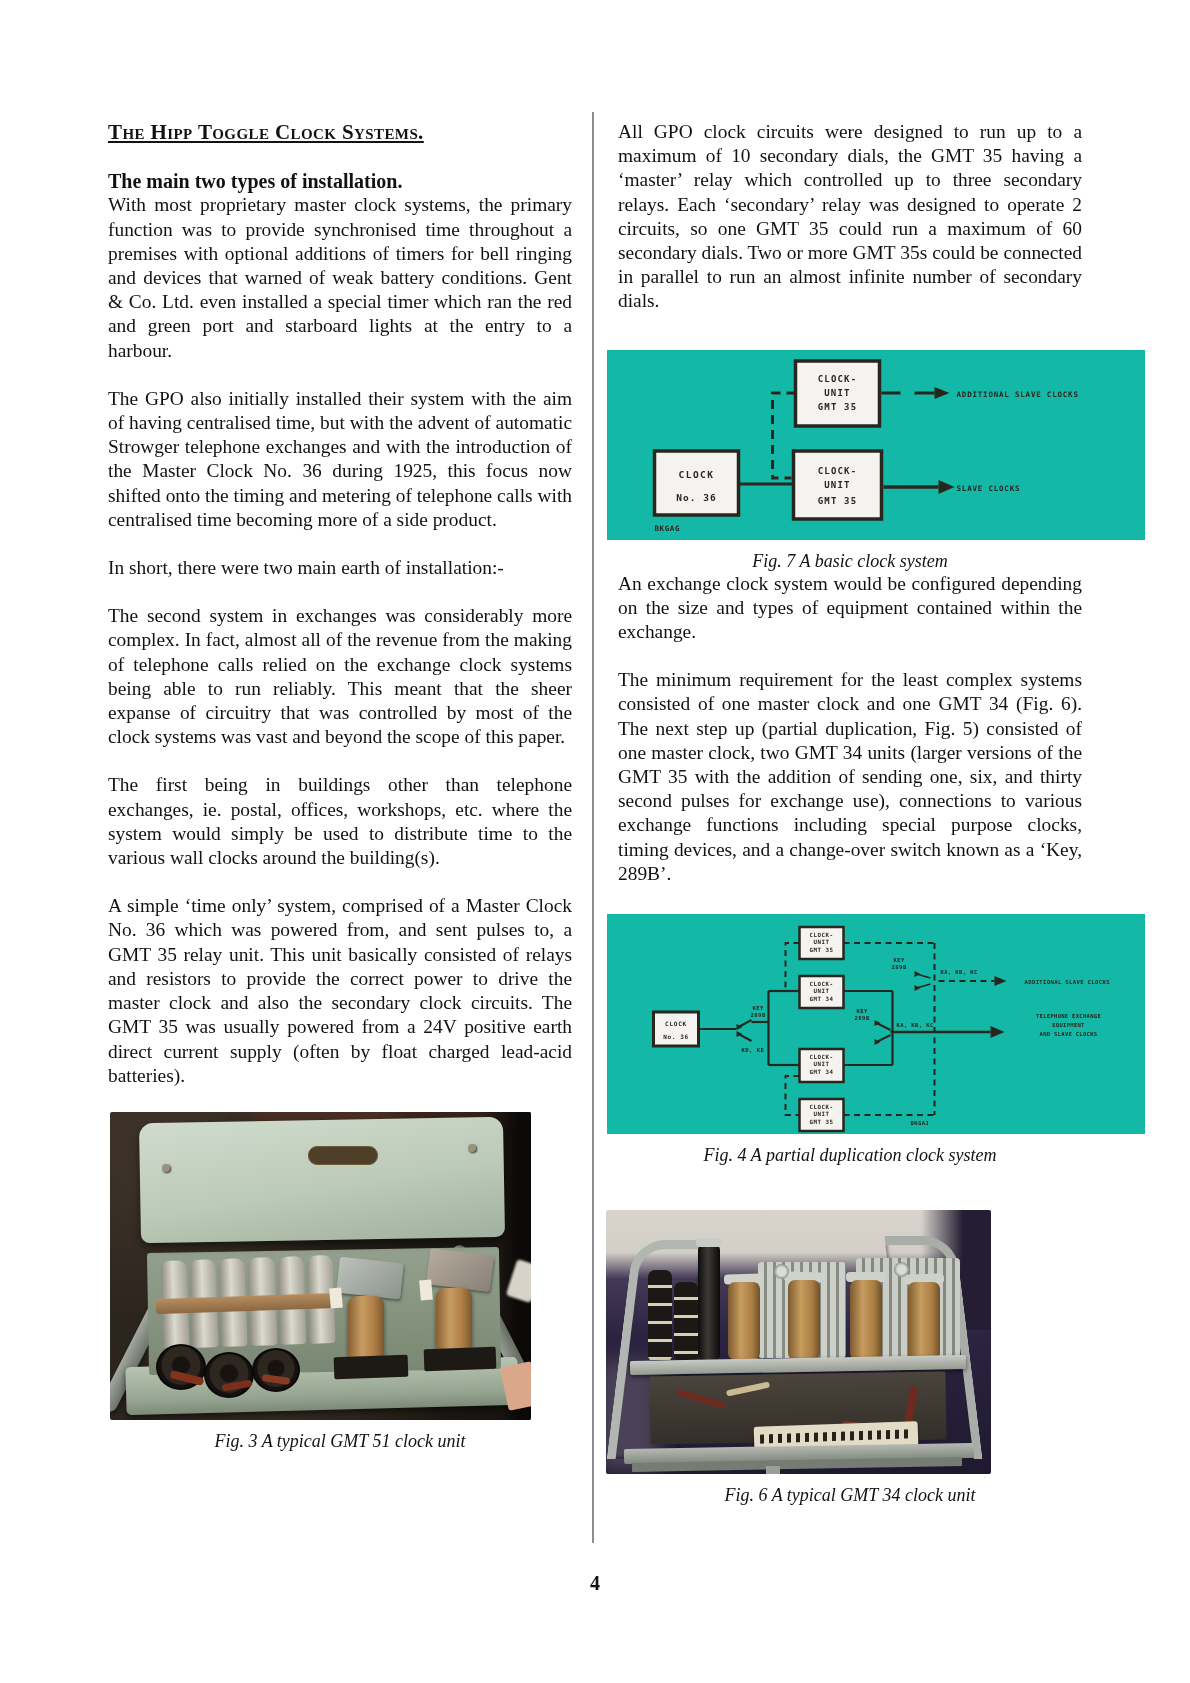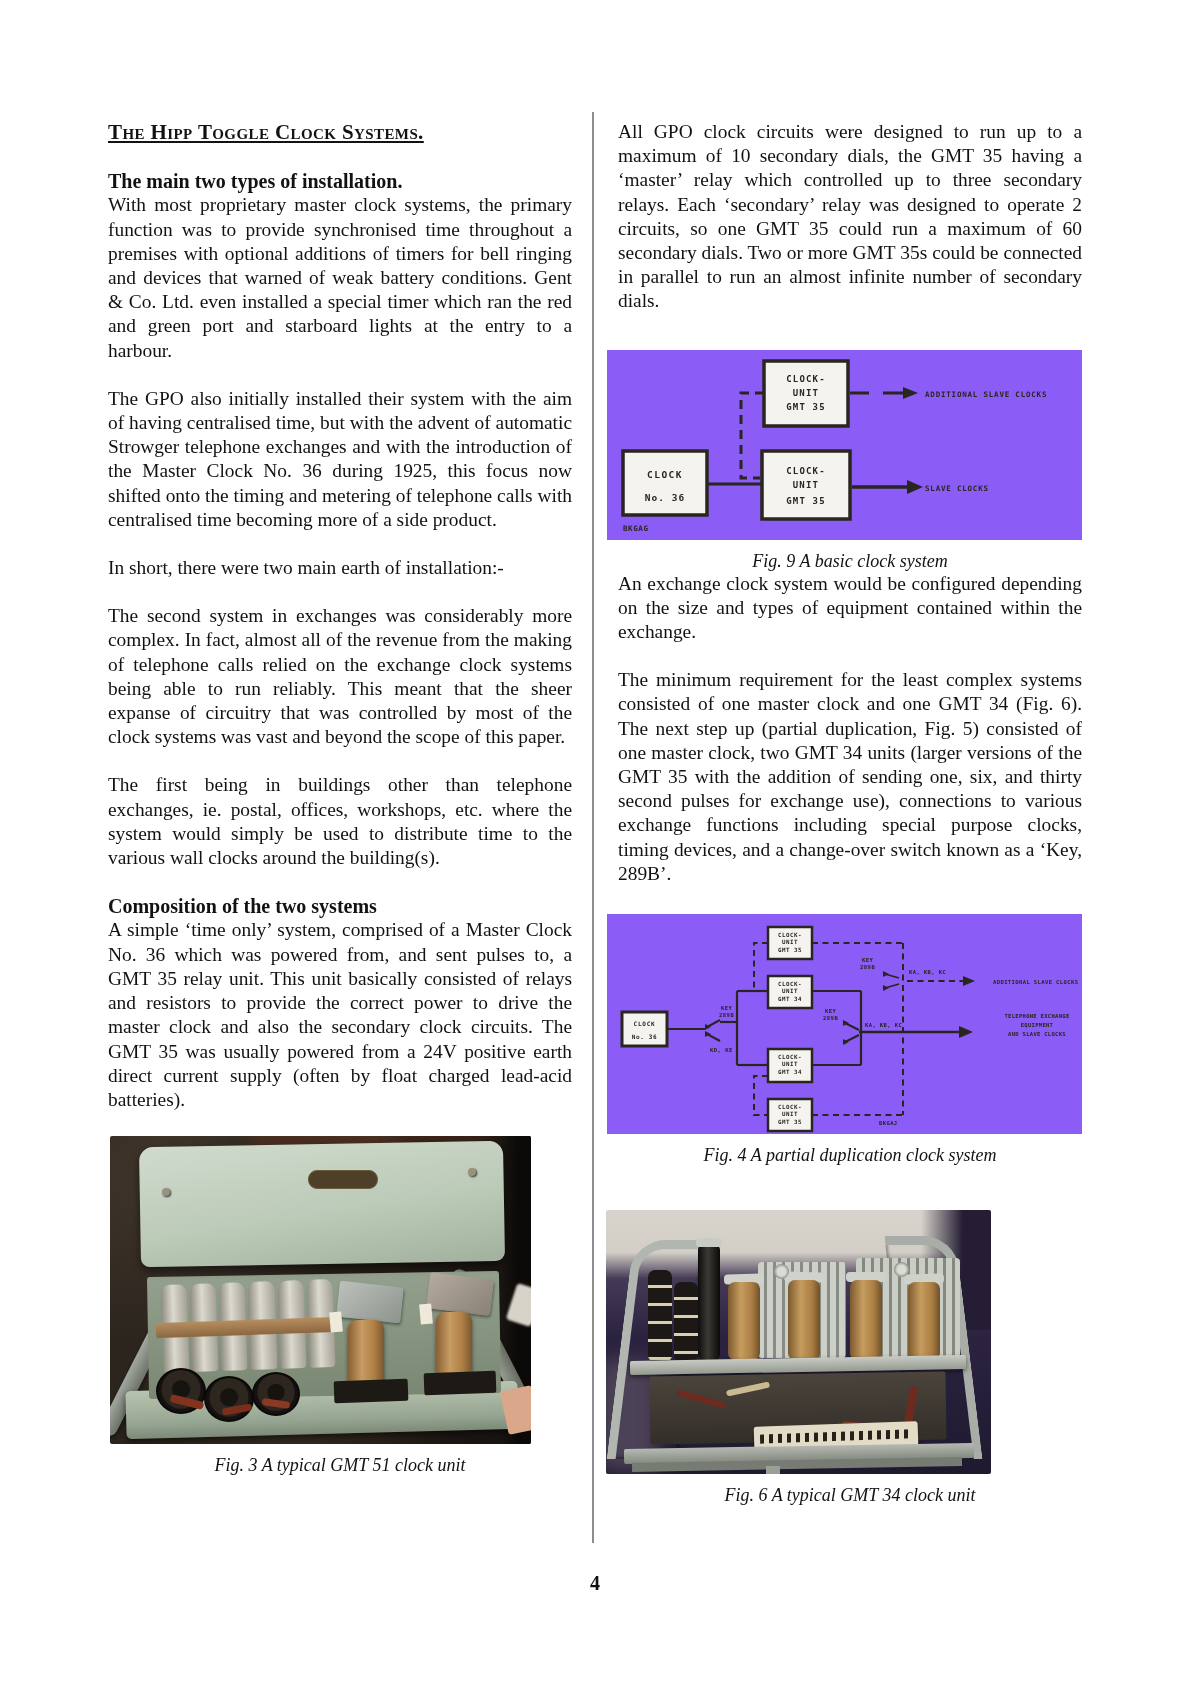--- a/index.html
+++ b/index.html
@@ -9,21 +9,21 @@
   .col{position:absolute;top:120px;width:464px;font-size:19.4px;line-height:24.2px;
        text-align:justify;}
   .col-left{left:108px;}
   .col-right{left:618px;}
   p{margin:0 0 24px 0;}
   .doc-title{font-size:21px;line-height:24.2px;font-weight:bold;font-variant:small-caps;
              text-decoration:underline;letter-spacing:.4px;margin:0 0 25px 0;text-align:left;}
   .heading{font-size:20px;line-height:24.2px;font-weight:bold;
            margin:0;text-align:left;}
   .caption{font-style:italic;font-size:18px;line-height:22px;text-align:center;margin:10px 0 0 0;}
-  .scanfig{position:relative;width:475px;margin-left:-11px;background:#8b5cf6;}
+  .scanfig{position:relative;width:538px;margin-left:-11px;background:#14b8a6;}
   #fig4{height:190px;margin-top:36px;}
   #fig5{height:220px;margin-top:28px;}
   .scanfig svg{display:block;width:100%;height:100%;}
   .scanfig text{font-family:"DejaVu Sans Mono",monospace;font-weight:bold;fill:#29261f;}
   .wire{stroke:#29261f;fill:none;}
   .photo{position:relative;overflow:hidden;border-radius:2px;}
   .photo *{position:absolute;}
   #fig3-photo{width:421px;height:308px;margin:18px 0 0 2px;
     background:
       radial-gradient(circle at 14% 12%,#41362b 0%,rgba(65,54,43,0) 38%),
@@ -42,21 +42,20 @@
   <div class="divider"></div>
 
   <div class="col col-left">
     <h1 class="doc-title">The Hipp Toggle Clock Systems.</h1>
     <h2 class="heading">The main two types of installation.</h2>
     <p>With most proprietary master clock systems, the primary function was to provide synchronised time throughout a premises with optional additions of timers for bell ringing and devices that warned of weak battery conditions. Gent &amp; Co. Ltd. even installed a special timer which ran the red and green port and starboard lights at the entry to a harbour.</p>
     <p>The GPO also initially installed their system with the aim of having centralised time, but with the advent of automatic Strowger telephone exchanges and with the introduction of the Master Clock No. 36 during 1925, this focus now shifted onto the timing and metering of telephone calls with centralised time becoming more of a side product.</p>
     <p>In short, there were two main earth of installation:-</p>
     <p>The second system in exchanges was considerably more complex. In fact, almost all of the revenue from the making of telephone calls relied on the exchange clock systems being able to run reliably. This meant that the sheer expanse of circuitry that was controlled by most of the clock systems was vast and beyond the scope of this paper.</p>
     <p>The first being in buildings other than telephone exchanges, ie. postal, offices, workshops, etc. where the system would simply be used to distribute time to the various wall clocks around the building(s).</p>
-    <h2 class="heading">Composition of the two systems</h2>
     <p>A simple ‘time only’ system, comprised of a Master Clock No. 36 which was powered from, and sent pulses to, a GMT 35 relay unit. This unit basically consisted of relays and resistors to provide the correct power to drive the master clock and also the secondary clock circuits. The GMT 35 was usually powered from a 24V positive earth direct current supply (often by float charged lead-acid batteries).</p>
 
     <div id="fig3-photo" class="photo">
       <div style="left:140px;top:-10px;width:130px;height:30px;background:#4b2f21;filter:blur(9px);"></div>
       <div style="left:290px;top:-8px;width:90px;height:26px;background:#3c241a;filter:blur(9px);"></div>
       <div style="right:0;top:0;width:30px;height:100%;background:linear-gradient(90deg,rgba(10,9,7,0),#0c0a08 55%);"></div>
       <div style="right:-6px;top:150px;width:26px;height:38px;background:#d8d3c8;transform:rotate(18deg);border-radius:4px;filter:blur(1px);"></div>
       <div style="left:26px;top:136px;width:17px;height:172px;background:linear-gradient(90deg,#a2a89f,#6c7268);border-radius:9px;transform:rotate(27deg);box-shadow:2px 2px 5px rgba(0,0,0,.5);"></div>
       <div style="left:372px;top:126px;width:16px;height:150px;background:linear-gradient(90deg,#9aa096,#656b61);border-radius:8px;transform:rotate(-27deg);box-shadow:-2px 2px 5px rgba(0,0,0,.5);"></div>
       <div style="left:16px;top:250px;width:392px;height:48px;background:linear-gradient(180deg,#b7c4b1,#96a591 70%,#7c8a77);border-radius:5px;transform:rotate(-1.5deg);box-shadow:0 3px 6px rgba(0,0,0,.55);"></div>
@@ -122,21 +121,21 @@
         <line class="wire" x1="243" y1="43" x2="262" y2="43" stroke-width="3"></line>
         <line class="wire" x1="276" y1="43" x2="296" y2="43" stroke-width="3"></line>
         <polygon points="296,37 311,43 296,49" fill="#29261f"></polygon>
         <text x="318" y="47" font-size="7.5" letter-spacing=".8">ADDITIONAL SLAVE CLOCKS</text>
         <line class="wire" x1="245" y1="137" x2="300" y2="137" stroke-width="3.5"></line>
         <polygon points="300,130 316,137 300,144" fill="#29261f"></polygon>
         <text x="318" y="141" font-size="7.5" letter-spacing=".8">SLAVE CLOCKS</text>
         <text x="16" y="181" font-size="7.5" letter-spacing=".6">BKGAG</text>
       </svg>
     </div>
-    <div class="caption">Fig. 9 A basic clock system</div>
+    <div class="caption">Fig. 7 A basic clock system</div>
 
     <p id="para-exchange" style="">An exchange clock system would be configured depending on the size and types of equipment contained within the exchange.</p>
     <p>The minimum requirement for the least complex systems consisted of one master clock and one GMT 34 (Fig. 6). The next step up (partial duplication, Fig. 5) consisted of one master clock, two GMT 34 units (larger versions of the GMT 35 with the addition of sending one, six, and thirty second pulses for exchange use), connections to various exchange functions including special purpose clocks, timing devices, and a change-over switch known as a ‘Key, 289B’.</p>
 
     <div id="fig5" class="scanfig">
       <svg viewBox="0 0 475 220">
 
         <polyline class="wire" points="161,29 147,29 147,77" stroke-width="2" stroke-dasharray="6 4.5"></polyline>
         <polyline class="wire" points="161,162 147,162 147,201 161,201" stroke-width="2" stroke-dasharray="6 4.5"></polyline>
         <line class="wire" x1="205" y1="29" x2="296" y2="29" stroke-width="2" stroke-dasharray="6 4.5"></line>

